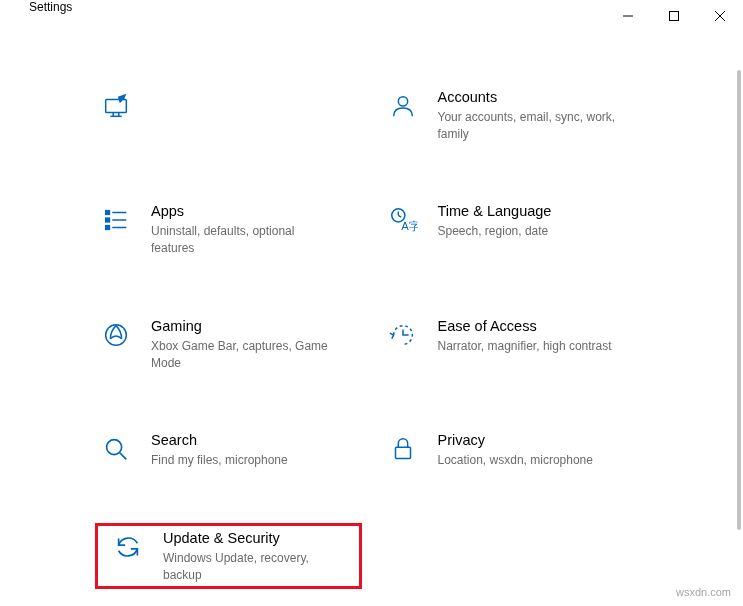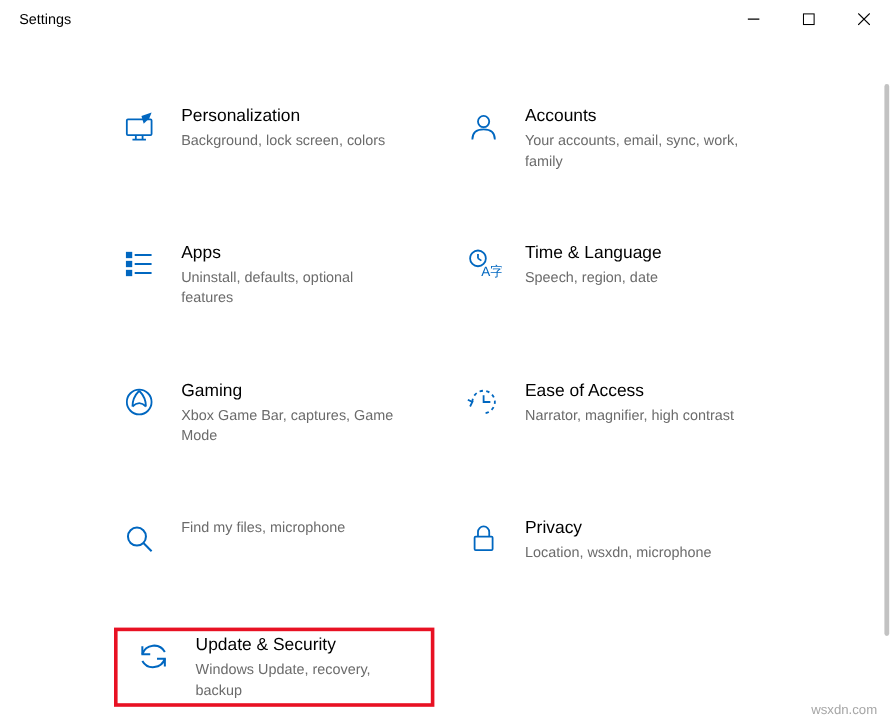--- a/index.html
+++ b/index.html
@@ -11,23 +11,23 @@
     body {
       width: 743px;
       height: 606px;
       background: #fff;
       position: relative;
       overflow: hidden;
     }
     .titlebar {
       height: 32px;
       display: flex;
-      align-items: center;
+      align-items: flex-start;
       justify-content: space-between;
-      padding-left: 16px;
+      padding-left: 29px;
     }
     .titlebar-title {
       font-size: 12px;
       color: #000;
     }
     .window-controls {
       display: flex;
     }
     .win-ctrl {
       width: 46px;
@@ -141,24 +141,20 @@
   <div class="category">
     <div class="category-icon">
       <svg viewBox="0 0 32 32" fill="none" stroke="#0067c0" stroke-width="1.6">
         <rect x="5" y="9" width="22" height="14" rx="1"></rect>
         <line x1="13" y1="23" x2="13" y2="27"></line>
           <line x1="19" y1="23" x2="19" y2="27"></line>
         <line x1="10" y1="27" x2="22" y2="27"></line>
         <path d="M18 6 L27 3 L25 8 L20 13 Z" fill="#0067c0" stroke="none"></path>
       </svg>
     </div>
-    <div class="category-text">
-      <span class="category-title">Personalization</span>
-      <span class="category-desc">Background, lock screen, colors</span>
-    </div>
   </div>
 
   <div class="category">
     <div class="category-icon">
       <svg viewBox="0 0 32 32" fill="none" stroke="#0067c0" stroke-width="1.6">
         <circle cx="16" cy="11" r="5"></circle>
         <path d="M6 27 C6 20 11 18 16 18 C21 18 26 20 26 27"></path>
       </svg>
     </div>
     <div class="category-text">
@@ -227,20 +223,21 @@
   </div>
 
   <div class="category">
     <div class="category-icon">
       <svg viewBox="0 0 32 32" fill="none" stroke="#0067c0" stroke-width="1.8">
         <circle cx="14" cy="14" r="8"></circle>
         <line x1="20" y1="20" x2="27" y2="27"></line>
       </svg>
     </div>
     <div class="category-text">
+      <span class="category-title">Search</span>
       <span class="category-desc">Find my files, microphone</span>
     </div>
   </div>
 
   <div class="category">
     <div class="category-icon">
       <svg viewBox="0 0 32 32" fill="none" stroke="#0067c0" stroke-width="1.6">
         <rect x="8" y="14" width="16" height="12" rx="1"></rect>
         <path d="M11 14 V10 a5 5 0 0 1 10 0 V14"></path>
       </svg>

